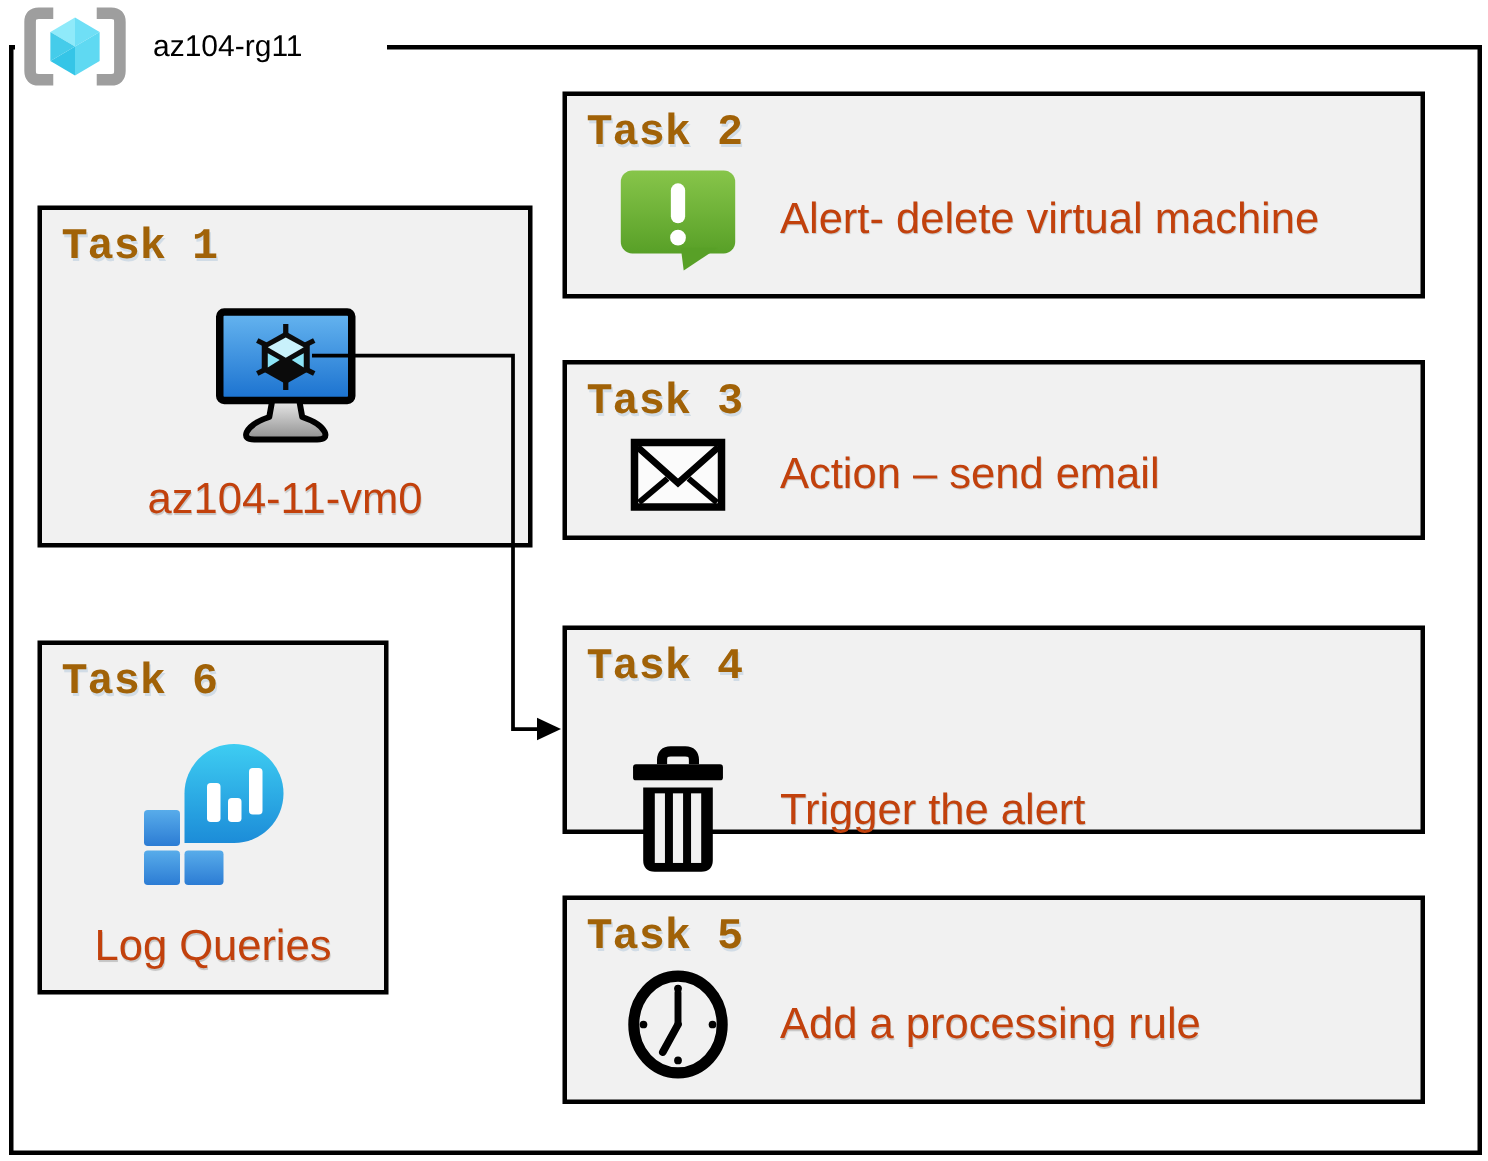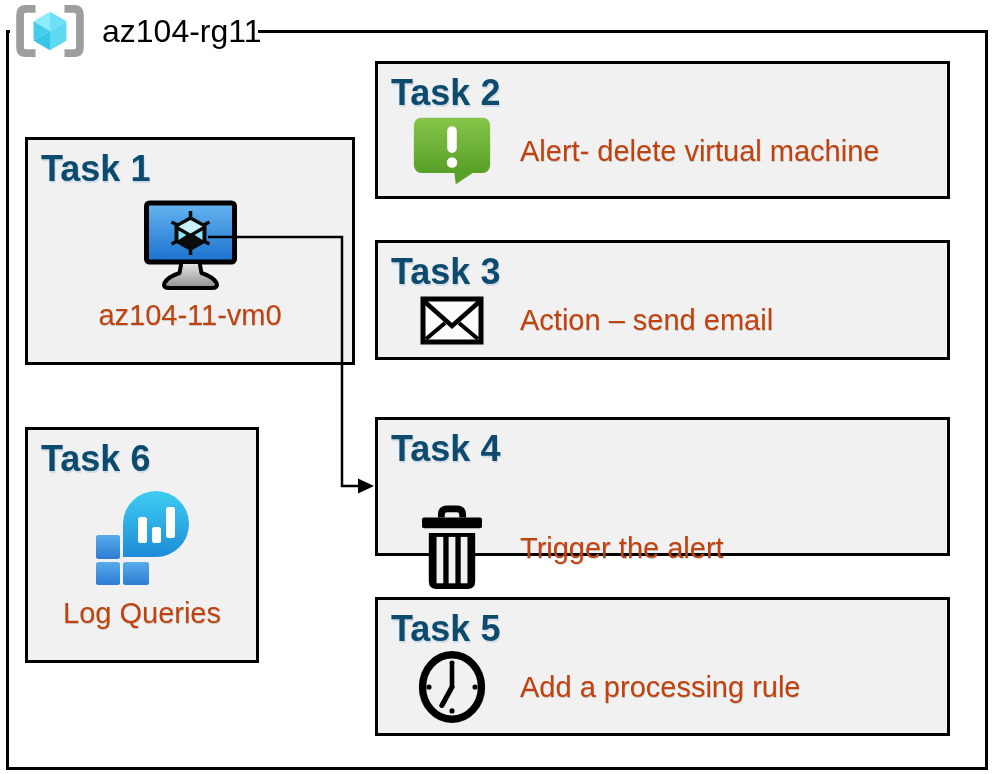--- a/index.html
+++ b/index.html
@@ -9,36 +9,36 @@
   }
   
   .outer{
     position:absolute;left:6px;top:30px;width:982px;height:740px;
     border:3px solid #000;box-sizing:border-box;background:#ffffff;
   }
   
   .rg-mask{position:absolute;left:10px;top:0;width:248px;height:57px;background:#ffffff;}
   .rg-header{position:absolute;left:10px;top:2px;height:58px;display:flex;align-items:center;}
   .rg-icon{width:80px;height:56px;display:block;}
-  .rg-title{margin-left:12px;font-size:32px;line-height:56px;white-space:nowrap;}
+  .rg-title{margin-left:12px;font-size:20px;line-height:56px;white-space:nowrap;}
 
   
   .card{
     position:absolute;background:#f1f1f1;border:3px solid #000;box-sizing:border-box;
     display:flex;flex-direction:column;
   }
   .task-title{
-    font-size:36px;font-weight:bold;color:#0c4a6e;line-height:1.15;
-    padding:8px 0 0 13px;text-shadow:1px 2px 0 rgba(150,180,210,0.35);white-space:nowrap;
+    font-size:29px;font-weight:bold;color:#a16207;line-height:1.15;
+    padding:8px 0 0 13px;text-shadow:1px 2px 0 rgba(150,180,210,0.35);white-space:nowrap;font-family:Liberation Mono, monospace;
   }
   .label-text{font-size:29px;color:#c2410c;text-shadow:0.5px 1px 0.5px rgba(0,0,0,0.18);white-space:nowrap;}
 
   
   .card-tall .tall-icon{flex:1 1 auto;display:flex;align-items:center;justify-content:center;margin-top:2px;}
-  .card-tall .tall-label{text-align:center;padding-bottom:30px;}
+  .card-tall .tall-label{text-align:center;padding-bottom:12px;}
   #task1{left:25px;top:137px;width:330px;height:228px;}
   #task6{left:25px;top:427px;width:234px;height:236px;}
 
   
   .card-row{padding-bottom:8px;}
   #task2{left:375px;top:61px;width:575px;height:138px;}
   #task3{left:375px;top:240px;width:575px;height:120px;}
   #task4{left:375px;top:417px;width:575px;height:139px;gap:36px;}
   #task5{left:375px;top:597px;width:575px;height:139px;}
   .row-content{flex:1 1 auto;display:flex;align-items:center;margin-left:14px;}

